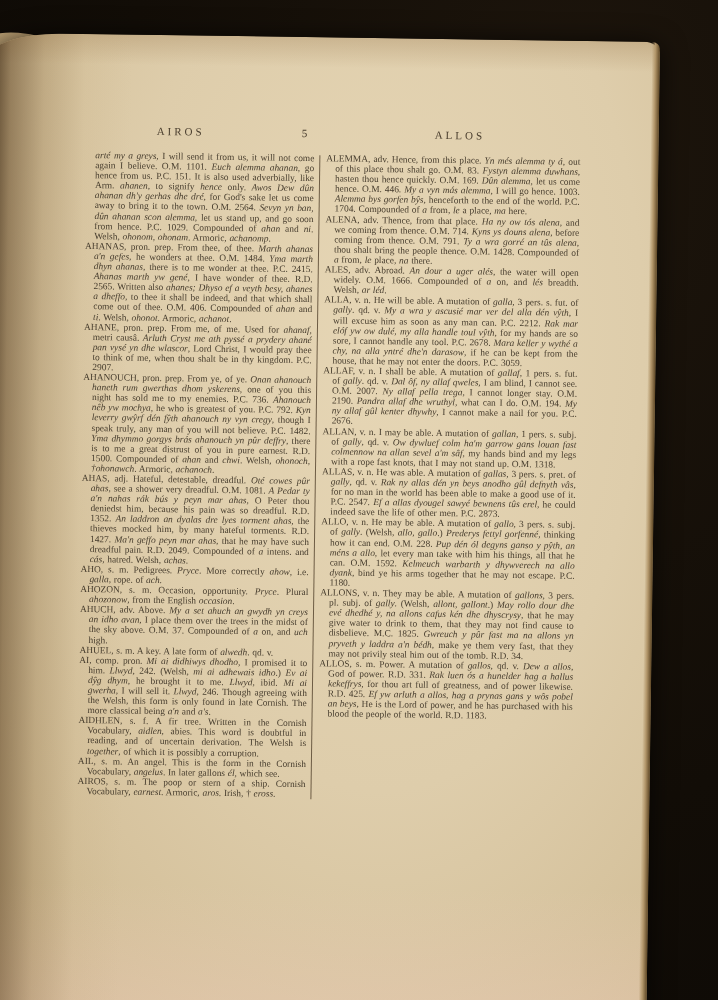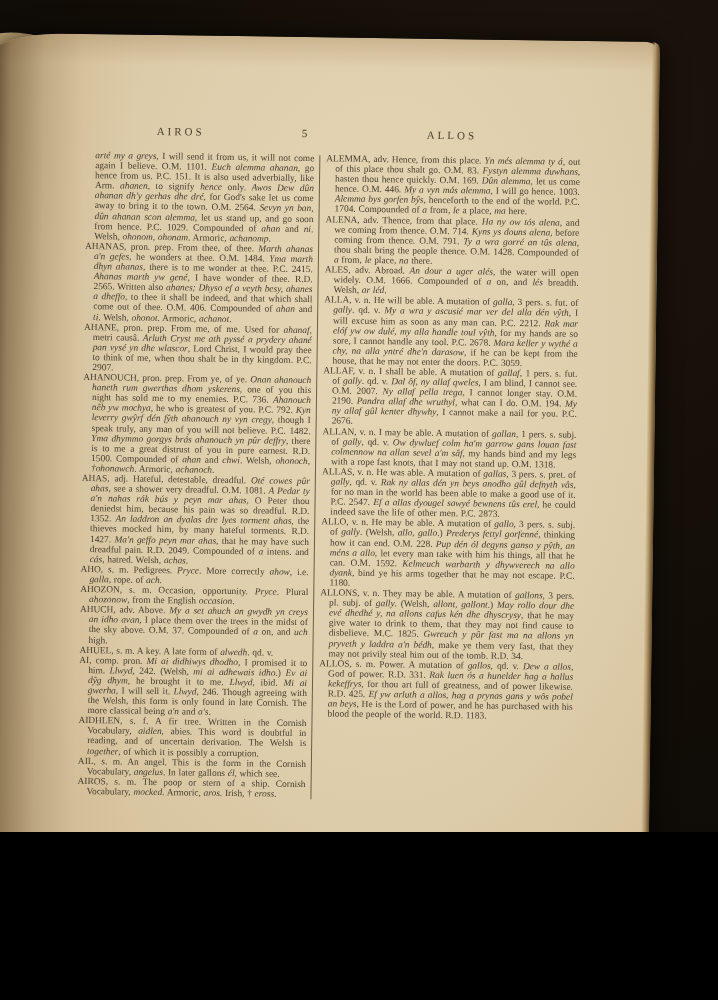--- a/index.html
+++ b/index.html
@@ -1,16 +1,16 @@
 <!DOCTYPE html>
 <html style="--page: #e6d6b5; --ink: #463c2d; --divider: #6d5c44; --backdrop: #120d07;"><head>
 <meta charset="utf-8">
 <style>
   html,body{margin:0;padding:0;background:#000;}
-  .scene{position:relative;width:718px;height:832px;overflow:hidden;
+  .scene{position:relative;width:718px;height:1000px;overflow:hidden;
     font-family:"Liberation Serif","DejaVu Serif",serif;}
   .backdrop{position:absolute;inset:0;
     background:radial-gradient(ellipse at 80% 15%, #1d150c 0%, #120d07 55%, #0b0805 100%);}
   .page-edge{position:absolute;z-index:1;}
   #page-edge-1{left:-30px;top:46px;width:205px;height:58px;transform:rotate(15deg);
     background:linear-gradient(100deg,#c6ab7d,#front 60%,#82643b);
     background:linear-gradient(100deg,#c6ab7d,#82643b);
     border-radius:45% 55% 40% 50% / 75% 65% 45% 70%;}
   #page-edge-2{left:-38px;top:62px;width:190px;height:50px;transform:rotate(17deg);
     background:#8d6f44;border-radius:45% 55% 40% 50% / 75% 65% 45% 70%;}
@@ -27,21 +27,21 @@
       radial-gradient(ellipse at 60% 30%, var(--page,#e6d6b5) 0%, #decdab 45%, #d4c09a 75%, #c9b28a 100%);}
   .fore-edge{position:absolute;right:0;top:0;bottom:0;width:8px;
     border-radius:0 14px 3px 0/0 12px 3px 0;
     background:linear-gradient(90deg, rgba(0,0,0,0) 0%, #b2966a 45%, #5f4826 100%);}
   .content{position:absolute;left:104px;top:90px;width:494px;color:var(--ink,#463c2d);}
   .running-head{position:relative;height:15px;font-size:11px;letter-spacing:3px;
     color:#4b3f2f;}
   .running-head span{position:absolute;top:0;}
   #head-left{left:70px;}
   #head-num{left:215px;letter-spacing:0;}
-  #head-right{left:340px;}
+  #head-right{left:348px;}
   .cols{display:flex;margin-top:11px;}
   .col{font-size:9.4px;line-height:10.1px;text-align:justify;}
   .col-left{width:228px;}
   .divider{width:1px;background:var(--divider,#6d5c44);margin:2px 6px 0 5px;}
   .col-right{flex:1;}
   .entry{margin:0;text-indent:-9px;padding-left:9px;word-spacing:0.4px;}
   .entry.cont{text-indent:0;}
   .it{font-style:italic;}
 </style>
 </head>
@@ -71,21 +71,21 @@
             <p class="entry"><span class="rm">AHANE, pron. prep. From me, of me. Used for </span><span class="it">ahanaf</span><span class="rm">, metri causâ. </span><span class="it">Arluth Cryst me ath pyssé a prydery ahané pan vysé yn dhe wlascor</span><span class="rm">, Lord Christ, I would pray thee to think of me, when thou shalt be in thy kingdom. P.C. 2907.</span></p>
             <p class="entry"><span class="rm">AHANOUCH, pron. prep. From ye, of ye. </span><span class="it">Onan ahanouch haneth rum gwerthas dhom yskerens</span><span class="rm">, one of you this night has sold me to my enemies. P.C. 736. </span><span class="it">Ahanouch nêb yw mochya</span><span class="rm">, he who is greatest of you. P.C. 792. </span><span class="it">Kyn leverry gwŷrf dén fŷth ahanouch ny vyn cregy</span><span class="rm">, though I speak truly, any man of you will not believe. P.C. 1482. </span><span class="it">Yma dhymmo gorgys brás ahanouch yn pûr deffry</span><span class="rm">, there is to me a great distrust of you in pure earnest. R.D. 1500. Compounded of </span><span class="it">ahan</span><span class="rm"> and </span><span class="it">chwi</span><span class="rm">. Welsh, </span><span class="it">ohonoch, †ohonawch</span><span class="rm">. Armoric, </span><span class="it">achanoch</span><span class="rm">.</span></p>
             <p class="entry"><span class="rm">AHAS, adj. Hateful, detestable, dreadful. </span><span class="it">Oté cowes pûr ahas</span><span class="rm">, see a shower very dreadful. O.M. 1081. </span><span class="it">A Pedar ty a'n nahas rák bús y peyn mar ahas</span><span class="rm">, O Peter thou deniedst him, because his pain was so dreadful. R.D. 1352. </span><span class="it">An laddron an dyalas dre lyes torment ahas</span><span class="rm">, the thieves mocked him, by many hateful torments. R.D. 1427. </span><span class="it">Ma'n geffo peyn mar ahas</span><span class="rm">, that he may have such dreadful pain. R.D. 2049. Compounded of </span><span class="it">a</span><span class="rm"> intens. and </span><span class="it">cás</span><span class="rm">, hatred. Welsh, </span><span class="it">achas</span><span class="rm">.</span></p>
             <p class="entry"><span class="rm">AHO, s. m. Pedigrees. </span><span class="it">Pryce</span><span class="rm">. More correctly </span><span class="it">ahow</span><span class="rm">, i.e. </span><span class="it">galla</span><span class="rm">, rope. of </span><span class="it">ach</span><span class="rm">.</span></p>
             <p class="entry"><span class="rm">AHOZON, s. m. Occasion, opportunity. </span><span class="it">Pryce</span><span class="rm">. Plural </span><span class="it">ahozonow</span><span class="rm">, from the English </span><span class="it">occasion</span><span class="rm">.</span></p>
             <p class="entry"><span class="rm">AHUCH, adv. Above. </span><span class="it">My a set ahuch an gwydh yn creys an idho avan</span><span class="rm">, I place them over the trees in the midst of the sky above. O.M. 37. Compounded of </span><span class="it">a</span><span class="rm"> on, and </span><span class="it">uch</span><span class="rm"> high.</span></p>
             <p class="entry"><span class="rm">AHUEL, s. m. A key. A late form of </span><span class="it">alwedh</span><span class="rm">. qd. v.</span></p>
             <p class="entry"><span class="rm">AI, comp. pron. </span><span class="it">Mi ai didhiwys dhodho</span><span class="rm">, I promised it to him. </span><span class="it">Llwyd</span><span class="rm">, 242. (Welsh, </span><span class="it">mi ai adhewais idho</span><span class="rm">.) </span><span class="it">Ev ai dŷg dhym</span><span class="rm">, he brought it to me. </span><span class="it">Llwyd</span><span class="rm">, ibid. </span><span class="it">Mi ai gwerha</span><span class="rm">, I will sell it. </span><span class="it">Llwyd</span><span class="rm">, 246. Though agreeing with the Welsh, this form is only found in late Cornish. The more classical being </span><span class="it">a'n</span><span class="rm"> and </span><span class="it">a's</span><span class="rm">.</span></p>
             <p class="entry"><span class="rm">AIDHLEN, s. f. A fir tree. Written in the Cornish Vocabulary, </span><span class="it">aidlen</span><span class="rm">, abies. This word is doubtful in reading, and of uncertain derivation. The Welsh is </span><span class="it">together</span><span class="rm">, of which it is possibly a corruption.</span></p>
             <p class="entry"><span class="rm">AIL, s. m. An angel. This is the form in the Cornish Vocabulary, </span><span class="it">angelus</span><span class="rm">. In later gallons </span><span class="it">él</span><span class="rm">, which see.</span></p>
-            <p class="entry"><span class="rm">AIROS, s. m. The poop or stern of a ship. Cornish Vocabulary, </span><span class="it">mocked</span><span class="rm">. Armoric, </span><span class="it">aros</span><span class="rm">. Irish, † </span><span class="it">eross</span><span class="rm">.</span></p>
+            <p class="entry"><span class="rm">AIROS, s. m. The poop or stern of a ship. Cornish Vocabulary, </span><span class="it">earnest</span><span class="rm">. Armoric, </span><span class="it">aros</span><span class="rm">. Irish, † </span><span class="it">eross</span><span class="rm">.</span></p>
           </div>
         <div class="divider"></div>
         <div class="col col-right" id="col-right">
             <p class="entry"><span class="rm">ALEMMA, adv. Hence, from this place. </span><span class="it">Yn més alemma ty á</span><span class="rm">, out of this place thou shalt go. O.M. 83. </span><span class="it">Fystyn alemma duwhans</span><span class="rm">, hasten thou hence quickly. O.M. 169. </span><span class="it">Dûn alemma</span><span class="rm">, let us come hence. O.M. 446. </span><span class="it">My a vyn más alemma</span><span class="rm">, I will go hence. 1003. </span><span class="it">Alemma bys gorfen bŷs</span><span class="rm">, henceforth to the end of the world. P.C. 1704. Compounded of </span><span class="it">a</span><span class="rm"> from, </span><span class="it">le</span><span class="rm"> a place, </span><span class="it">ma</span><span class="rm"> here.</span></p>
             <p class="entry"><span class="rm">ALENA, adv. Thence, from that place. </span><span class="it">Ha ny ow tós alena</span><span class="rm">, and we coming from thence. O.M. 714. </span><span class="it">Kyns ys douns alena</span><span class="rm">, before coming from thence. O.M. 791. </span><span class="it">Ty a wra gorré an tûs alena</span><span class="rm">, thou shalt bring the people thence. O.M. 1428. Compounded of </span><span class="it">a</span><span class="rm"> from, </span><span class="it">le</span><span class="rm"> place, </span><span class="it">na</span><span class="rm"> there.</span></p>
             <p class="entry"><span class="rm">ALES, adv. Abroad. </span><span class="it">An dour a uger alés</span><span class="rm">, the water will open widely. O.M. 1666. Compounded of </span><span class="it">a</span><span class="rm"> on, and </span><span class="it">lés</span><span class="rm"> breadth. Welsh, </span><span class="it">ar léd</span><span class="rm">.</span></p>
             <p class="entry"><span class="rm">ALLA, v. n. He will be able. A mutation of </span><span class="it">galla</span><span class="rm">, 3 pers. s. fut. of </span><span class="it">gally</span><span class="rm">. qd. v. </span><span class="it">My a wra y ascusié mar ver del alla dén vŷth</span><span class="rm">, I will excuse him as soon as any man can. P.C. 2212. </span><span class="it">Rak mar elóf yw ow dulé, my alla handle toul vŷth</span><span class="rm">, for my hands are so sore, I cannot handle any tool. P.C. 2678. </span><span class="it">Mara keller y wythé a chy, na alla yntré dhe'n darasow</span><span class="rm">, if he can be kept from the house, that he may not enter the doors. P.C. 3059.</span></p>
             <p class="entry"><span class="rm">ALLAF, v. n. I shall be able. A mutation of </span><span class="it">gallaf</span><span class="rm">, 1 pers. s. fut. of </span><span class="it">gally</span><span class="rm">. qd. v. </span><span class="it">Dal ôf, ny allaf qweles</span><span class="rm">, I am blind, I cannot see. O.M. 2007. </span><span class="it">Ny allaf pella trega</span><span class="rm">, I cannot longer stay. O.M. 2190. </span><span class="it">Pandra allaf dhe wruthyl</span><span class="rm">, what can I do. O.M. 194. </span><span class="it">My ny allaf gûl kenter dhywhy</span><span class="rm">, I cannot make a nail for you. P.C. 2676.</span></p>
             <p class="entry"><span class="rm">ALLAN, v. n. I may be able. A mutation of </span><span class="it">gallan</span><span class="rm">, 1 pers. s. subj. of </span><span class="it">gally</span><span class="rm">, qd. v. </span><span class="it">Ow dywluef colm ha'm garrow gans louan fast colmennow na allan sevel a'm sâf</span><span class="rm">, my hands bind and my legs with a rope fast knots, that I may not stand up. O.M. 1318.</span></p>
             <p class="entry"><span class="rm">ALLAS, v. n. He was able. A mutation of </span><span class="it">gallas</span><span class="rm">, 3 pers. s. pret. of </span><span class="it">gally</span><span class="rm">, qd. v. </span><span class="it">Rak ny allas dén yn beys anodho gûl defnyth vâs</span><span class="rm">, for no man in the world has been able to make a good use of it. P.C. 2547. </span><span class="it">Ef a allas dyougel sawyé bewnens tûs erel</span><span class="rm">, he could indeed save the life of other men. P.C. 2873.</span></p>

